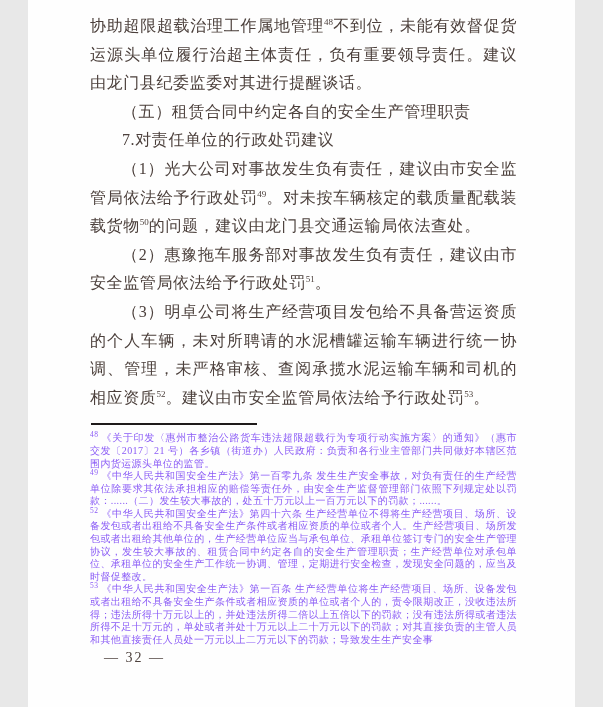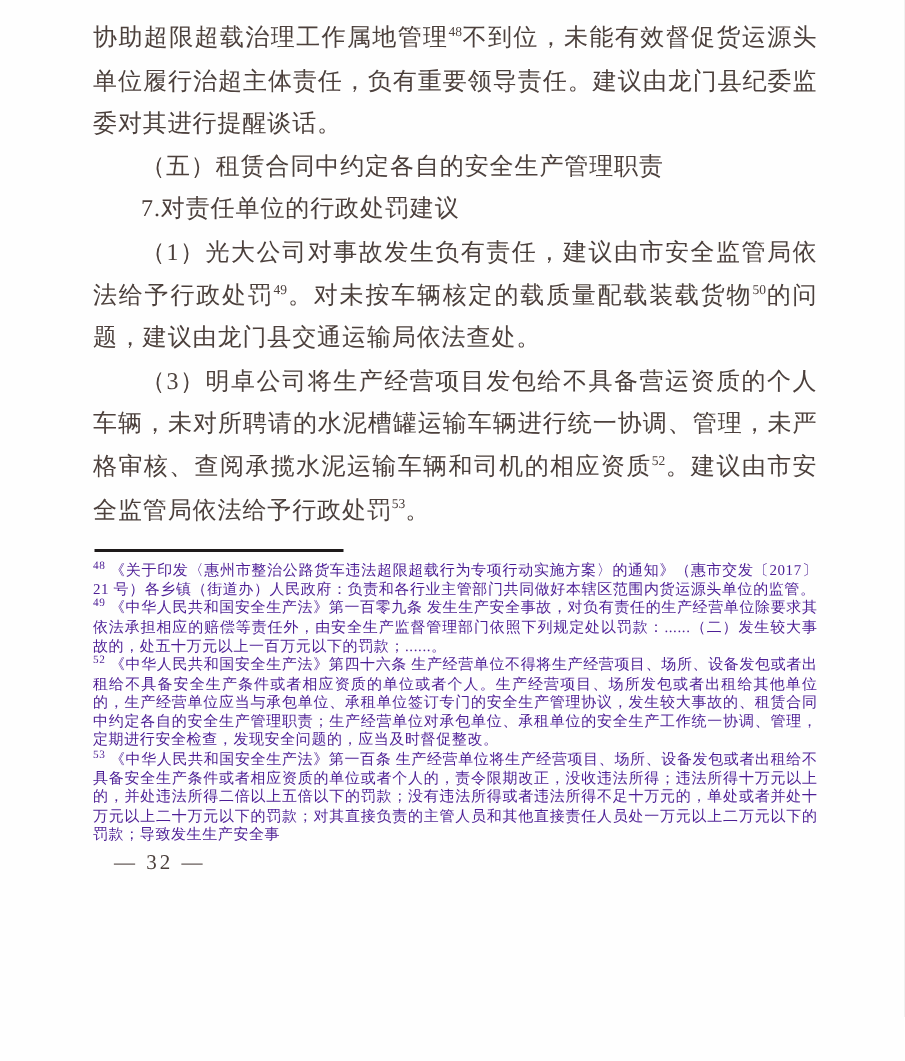--- a/index.html
+++ b/index.html
@@ -3,21 +3,21 @@
 <meta charset="utf-8">
 <style>
   html, body {
     margin: 0;
     padding: 0;
     background: #e8e8e8;
     font-family: "Liberation Serif", "DejaVu Serif", serif;
   }
   .page {
     position: relative;
-    width: 603px;
+    width: 547px;
     height: 707px;
     margin: 0 auto;
     background: #fefefe;
     overflow: hidden;
     box-sizing: border-box;
     padding: 12px 58px 0 62px;
   }
   
   .body-text {
     color: #4c403c;
@@ -36,21 +36,21 @@
   }
   .body-text sup {
     font-size: 9px;
     letter-spacing: 0;
     vertical-align: super;
     line-height: 0;
   }
   
   .footnotes {
     margin-top: 11px;
-    color: #4c1d95;
+    color: #8b5cf6;
   }
   .fn-divider {
     width: 166px;
     height: 0;
     border-top: 2px solid #1e1a1a;
     margin: 0 0 7px 1px;
   }
   .footnote {
     font-size: 10px;
     line-height: 12.6px;
@@ -82,20 +82,21 @@
   <div class="body-text">
 
     <p class="continuation"><span>协助超限超载治理工作属地管理</span><sup>48</sup><span>不到位，未能有效督促货运源头单位履行治超主体责任，负有重要领导责任。建议由龙门县纪委监委对其进行提醒谈话。</span></p>
 
     <p>（五）租赁合同中约定各自的安全生产管理职责</p>
 
     <p>7.对责任单位的行政处罚建议</p>
 
     <p><span>（1）光大公司对事故发生负有责任，建议由市安全监管局依法给予行政处罚</span><sup>49</sup><span>。对未按车辆核定的载质量配载装载货物</span><sup>50</sup><span>的问题，建议由龙门县交通运输局依法查处。</span></p>
 
+    <p><span>（2）惠豫拖车服务部对事故发生负有责任，建议由市安全监管局依法给予行政处罚</span><sup>51</sup><span>。</span></p>
 
     <p><span>（3）明卓公司将生产经营项目发包给不具备营运资质的个人车辆，未对所聘请的水泥槽罐运输车辆进行统一协调、管理，未严格审核、查阅承揽水泥运输车辆和司机的相应资质</span><sup>52</sup><span>。建议由市安全监管局依法给予行政处罚</span><sup>53</sup><span>。</span></p>
 
   </div>
 
   <div class="footnotes">
     <div class="fn-divider"></div>
 
     <p class="footnote"><sup>48</sup><span>《关于印发〈惠州市整治公路货车违法超限超载行为专项行动实施方案〉的通知》（惠市交发〔2017〕21 号）各乡镇（街道办）人民政府：负责和各行业主管部门共同做好本辖区范围内货运源头单位的监管。</span></p>
 

